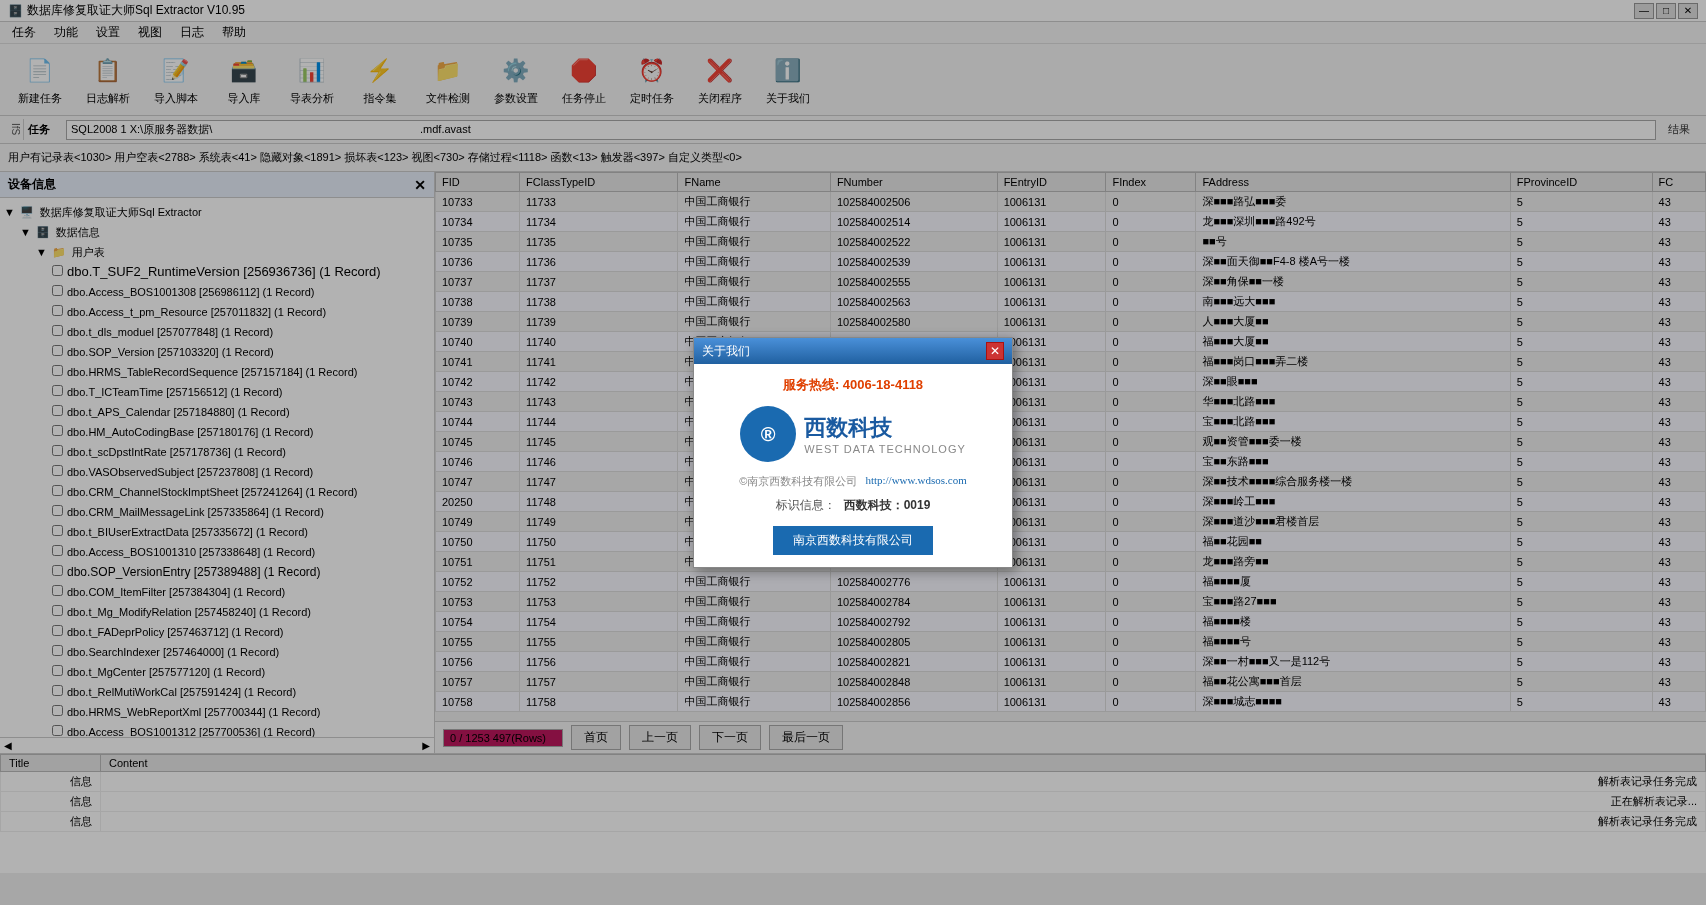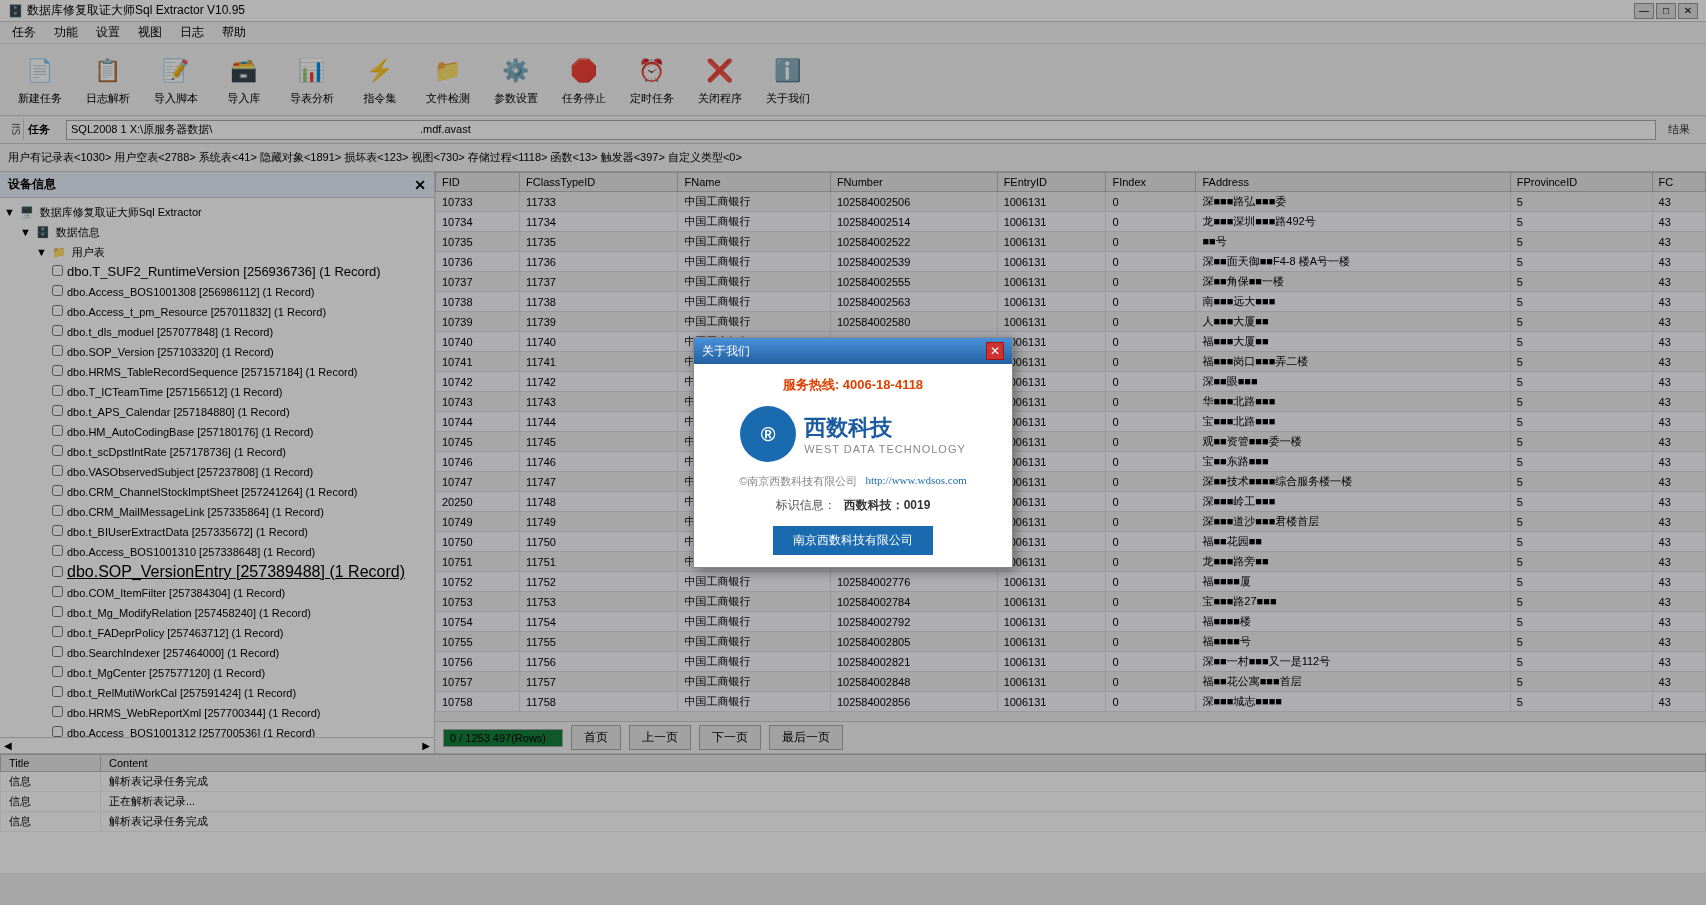--- a/index.html
+++ b/index.html
@@ -173,21 +173,21 @@
       background: #f5f5f5;
       border-top: 1px solid #ccc;
       display: flex;
       align-items: center;
       padding: 0 8px;
       gap: 8px;
     }
     .page-info {
       font-size: 11px;
       border: 1px solid #aaa;
-      background: #15803d;
+      background: #be185d;
       padding: 2px 6px;
       min-width: 120px;
     }
     .page-btn {
       padding: 3px 12px;
       border: 1px solid #aaa;
       background: #e8e8e8;
       cursor: pointer;
       font-size: 12px;
     }
@@ -209,20 +209,21 @@
     .log-grid th {
       background: #e8e8e8;
       border: 1px solid #bbb;
       padding: 2px 8px;
       text-align: left;
       font-weight: normal;
     }
     .log-grid td {
       border: 1px solid #eee;
       padding: 2px 8px;
+      text-align: right;
     }
 
     
     .sidebar-scroll-indicator {
       display: flex;
       justify-content: space-between;
       padding: 2px 4px;
       border-top: 1px solid #ccc;
       font-size: 10px;
     }
@@ -452,21 +453,21 @@
               <div class="tree-item"><span style="margin-right:4px;"><input type="checkbox" style="width: 11px; height: 11px;"></span><span style="font-size:11px;">dbo.HRMS_TableRecordSequence [257157184] (1 Record)</span></div>
               <div class="tree-item"><span style="margin-right:4px;"><input type="checkbox" style="width: 11px; height: 11px;"></span><span style="font-size:11px;">dbo.T_ICTeamTime [257156512] (1 Record)</span></div>
               <div class="tree-item"><span style="margin-right:4px;"><input type="checkbox" style="width: 11px; height: 11px;"></span><span style="font-size:11px;">dbo.t_APS_Calendar [257184880] (1 Record)</span></div>
               <div class="tree-item"><span style="margin-right:4px;"><input type="checkbox" style="width: 11px; height: 11px;"></span><span style="font-size:11px;">dbo.HM_AutoCodingBase [257180176] (1 Record)</span></div>
               <div class="tree-item"><span style="margin-right:4px;"><input type="checkbox" style="width: 11px; height: 11px;"></span><span style="font-size:11px;">dbo.t_scDpstIntRate [257178736] (1 Record)</span></div>
               <div class="tree-item"><span style="margin-right:4px;"><input type="checkbox" style="width: 11px; height: 11px;"></span><span style="font-size:11px;">dbo.VASObservedSubject [257237808] (1 Record)</span></div>
               <div class="tree-item"><span style="margin-right:4px;"><input type="checkbox" style="width: 11px; height: 11px;"></span><span style="font-size:11px;">dbo.CRM_ChannelStockImptSheet [257241264] (1 Record)</span></div>
               <div class="tree-item"><span style="margin-right:4px;"><input type="checkbox" style="width: 11px; height: 11px;"></span><span style="font-size:11px;">dbo.CRM_MailMessageLink [257335864] (1 Record)</span></div>
               <div class="tree-item"><span style="margin-right:4px;"><input type="checkbox" style="width: 11px; height: 11px;"></span><span style="font-size:11px;">dbo.t_BIUserExtractData [257335672] (1 Record)</span></div>
               <div class="tree-item"><span style="margin-right:4px;"><input type="checkbox" style="width: 11px; height: 11px;"></span><span style="font-size:11px;">dbo.Access_BOS1001310 [257338648] (1 Record)</span></div>
-              <div class="tree-item"><span style="margin-right:4px;"><input type="checkbox" style="width: 11px; height: 11px;"></span><span style="font-size:16px;text-decoration:underline;">dbo.SOP_VersionEntry [257389488] (1 Record)</span></div>
+              <div class="tree-item"><span style="margin-right:4px;"><input type="checkbox" style="width: 11px; height: 11px;"></span><span style="font-size:12px;">dbo.SOP_VersionEntry [257389488] (1 Record)</span></div>
               <div class="tree-item"><span style="margin-right:4px;"><input type="checkbox" style="width: 11px; height: 11px;"></span><span style="font-size:11px;">dbo.COM_ItemFilter [257384304] (1 Record)</span></div>
               <div class="tree-item"><span style="margin-right:4px;"><input type="checkbox" style="width: 11px; height: 11px;"></span><span style="font-size:11px;">dbo.t_Mg_ModifyRelation [257458240] (1 Record)</span></div>
               <div class="tree-item"><span style="margin-right:4px;"><input type="checkbox" style="width: 11px; height: 11px;"></span><span style="font-size:11px;">dbo.t_FADeprPolicy [257463712] (1 Record)</span></div>
               <div class="tree-item"><span style="margin-right:4px;"><input type="checkbox" style="width: 11px; height: 11px;"></span><span style="font-size:11px;">dbo.SearchIndexer [257464000] (1 Record)</span></div>
               <div class="tree-item"><span style="margin-right:4px;"><input type="checkbox" style="width: 11px; height: 11px;"></span><span style="font-size:11px;">dbo.t_MgCenter [257577120] (1 Record)</span></div>
               <div class="tree-item"><span style="margin-right:4px;"><input type="checkbox" style="width: 11px; height: 11px;"></span><span style="font-size:11px;">dbo.t_RelMutiWorkCal [257591424] (1 Record)</span></div>
               <div class="tree-item"><span style="margin-right:4px;"><input type="checkbox" style="width: 11px; height: 11px;"></span><span style="font-size:11px;">dbo.HRMS_WebReportXml [257700344] (1 Record)</span></div>
               <div class="tree-item"><span style="margin-right:4px;"><input type="checkbox" style="width: 11px; height: 11px;"></span><span style="font-size:11px;">dbo.Access_BOS1001312 [257700536] (1 Record)</span></div>
             </div>
         </div>

